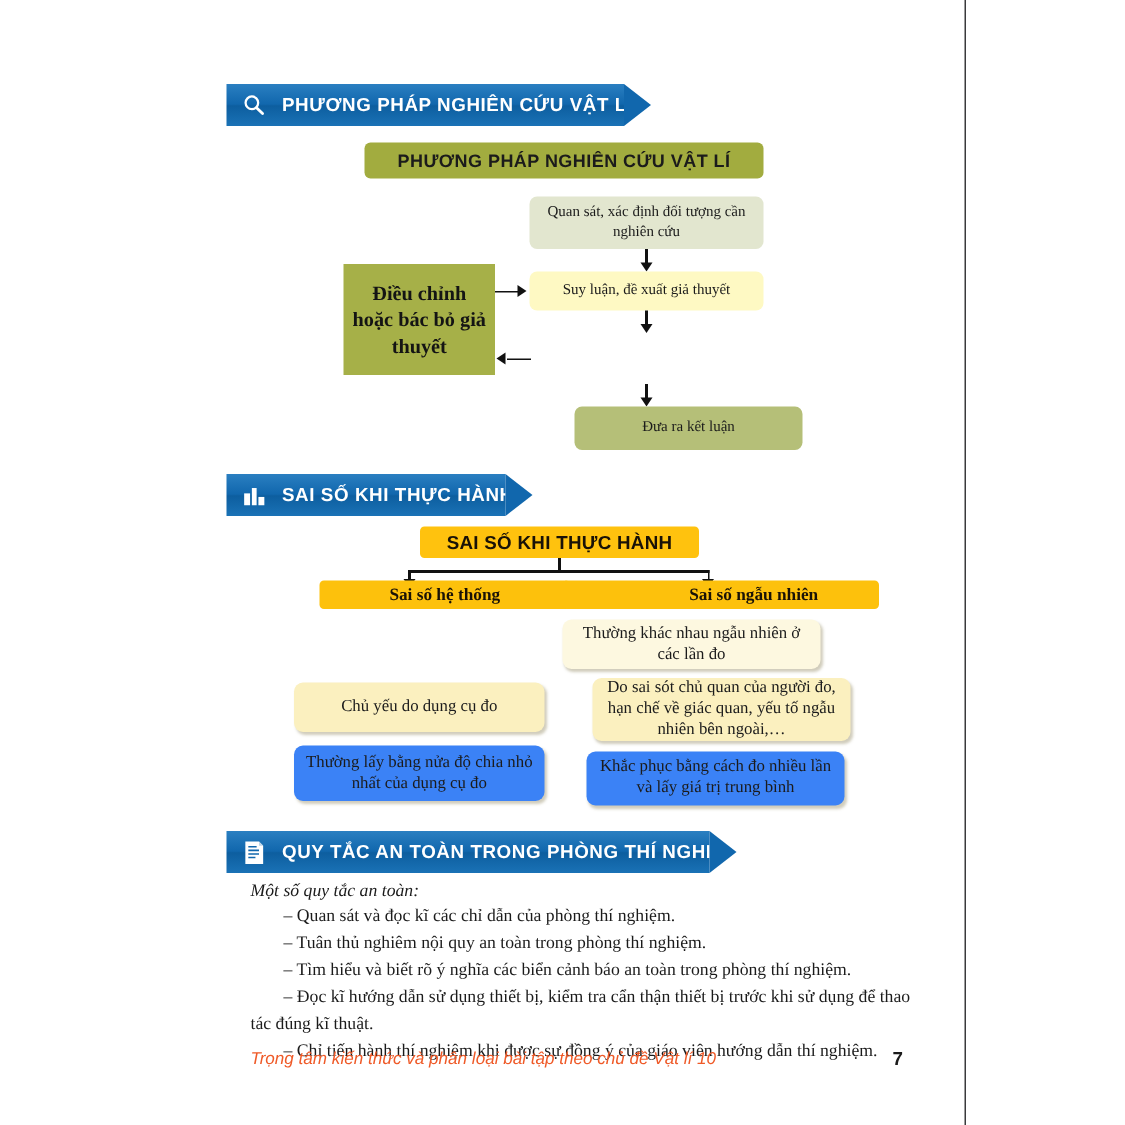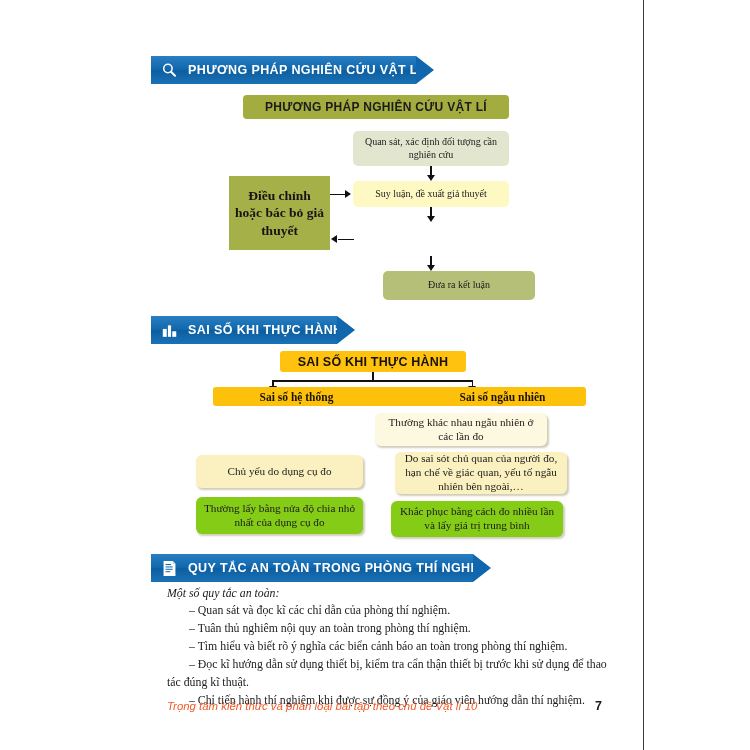--- a/index.html
+++ b/index.html
@@ -160,21 +160,21 @@
     text-align: center;
     font-size: 11.2px;
     line-height: 1.24;
     color: #1b1b1b;
     padding: 2px 8px;
     box-sizing: border-box;
     box-shadow: 1.5px 2px 2px rgba(120,110,60,.35);
   }
   .ys-y1 { background: #fdf8e0; }
   .ys-y2 { background: #fbf0bf; }
-  .ys-y3 { background: #84cc16; }
+  .ys-y3 { background: #3b82f6; }
 
   
   .lead {
     position: absolute;
     font-style: italic;
     font-size: 11.8px;
     color: #1b1b1b;
   }
   .rule-list {
     position: absolute;

